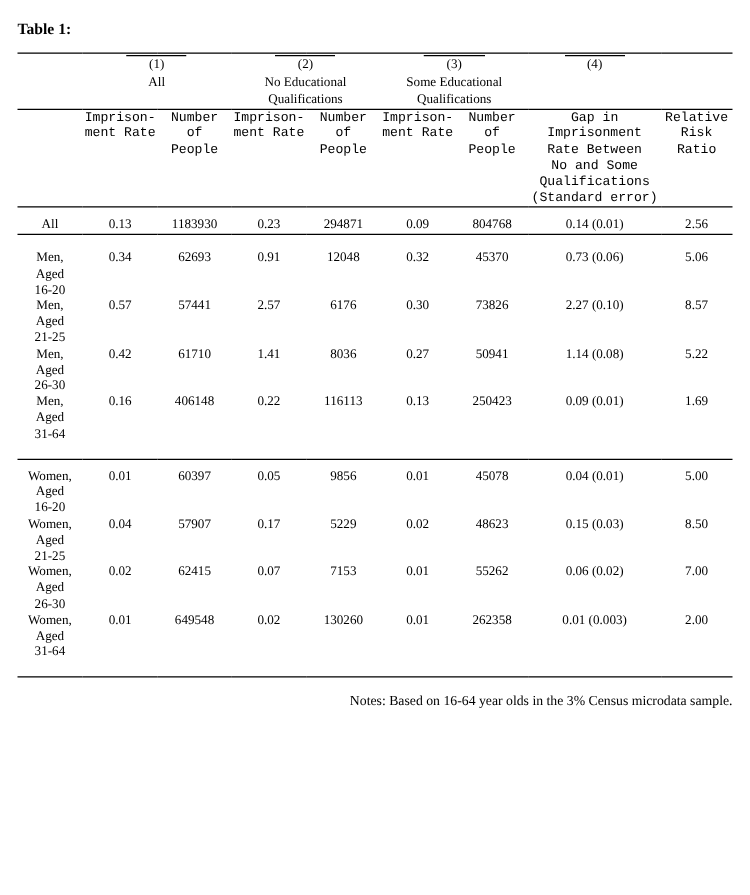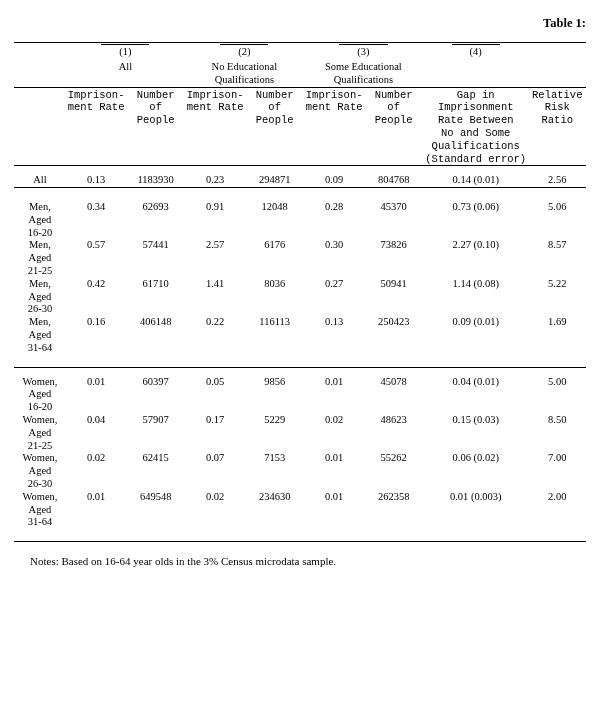--- a/index.html
+++ b/index.html
@@ -15,21 +15,21 @@
     overflow: hidden;
   }
   .page {
     width: 600px;
     height: 716px;
     box-sizing: border-box;
     padding: 14px 14px 0 14px;
     position: relative;
   }
   .title-block {
-    text-align: right;
+    text-align: left;
     font-weight: bold;
     font-size: 12.5px;
     line-height: 1.45;
     margin-bottom: 10px;
   }
   .title-line1 { display: block; }
   .title-line2 { display: block; }
 
   table.main {
     width: 572px;
@@ -72,20 +72,21 @@
   .c-people{ width: 66px; }
   .c-gap   { width: 112px; }
   .c-rrr   { width: 60px; }
 
   .notes {
     width: 572px;
     margin: 12px auto 16px auto;
     font-size: 11px;
     padding-left: 16px;
     box-sizing: border-box;
+    text-align: right;
   }
   .multiline { white-space: pre-line; }
 </style>
 </head>
 <body>
 
 <div class="page">
 
   <div class="title-block">
     <span class="title-line1">Table 1:</span>
@@ -203,21 +204,21 @@
         </tr>
 
     <tr class="body-row">
       <td class="lbl multiline">Men,
 Aged
 16-20</td>
       <td>0.34</td>
       <td>62693</td>
       <td>0.91</td>
       <td>12048</td>
-      <td>0.28</td>
+      <td>0.32</td>
       <td>45370</td>
       <td>0.73 (0.06)</td>
       <td>5.06</td>
     </tr>
     <tr class="body-row">
       <td class="lbl multiline">Men,
 Aged
 21-25</td>
       <td>0.57</td>
       <td>57441</td>
@@ -306,21 +307,21 @@
       <td>0.06 (0.02)</td>
       <td>7.00</td>
     </tr>
     <tr class="body-row">
       <td class="lbl multiline">Women,
 Aged
 31-64</td>
       <td>0.01</td>
       <td>649548</td>
       <td>0.02</td>
-      <td>234630</td>
+      <td>130260</td>
       <td>0.01</td>
       <td>262358</td>
       <td>0.01 (0.003)</td>
       <td>2.00</td>
     </tr>
 
     <tr class="gap-row">
           <td colspan="9"></td>
         </tr>
 

